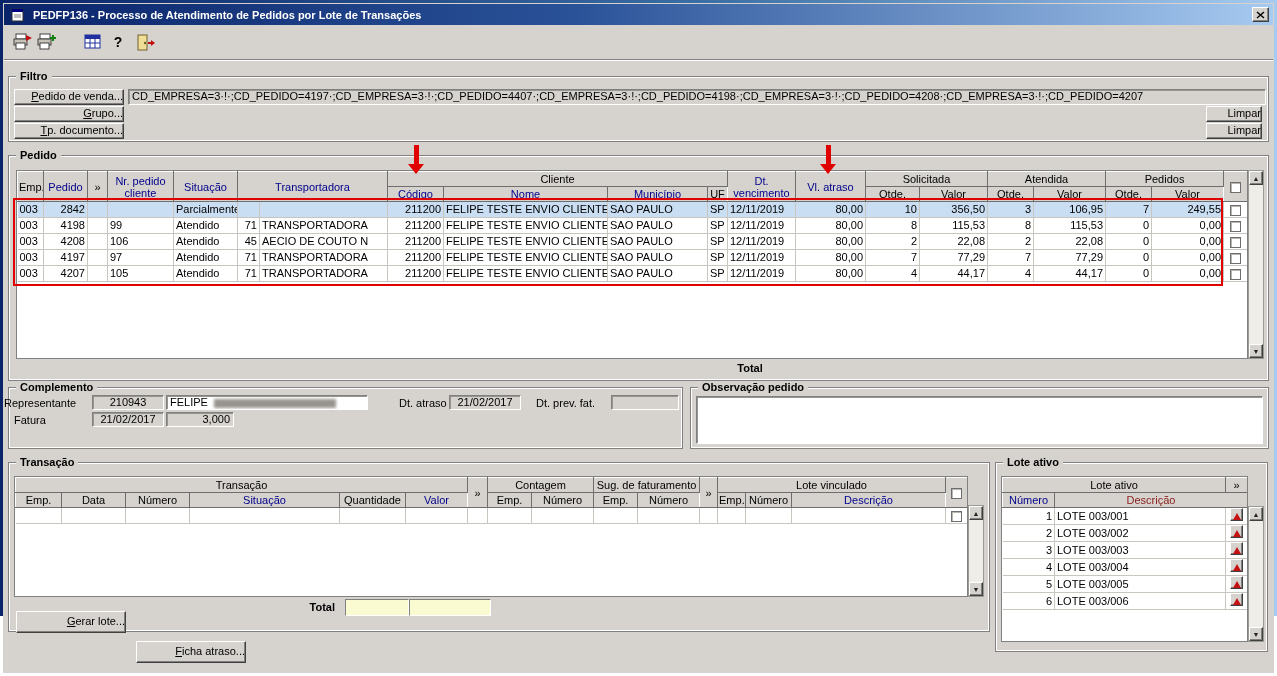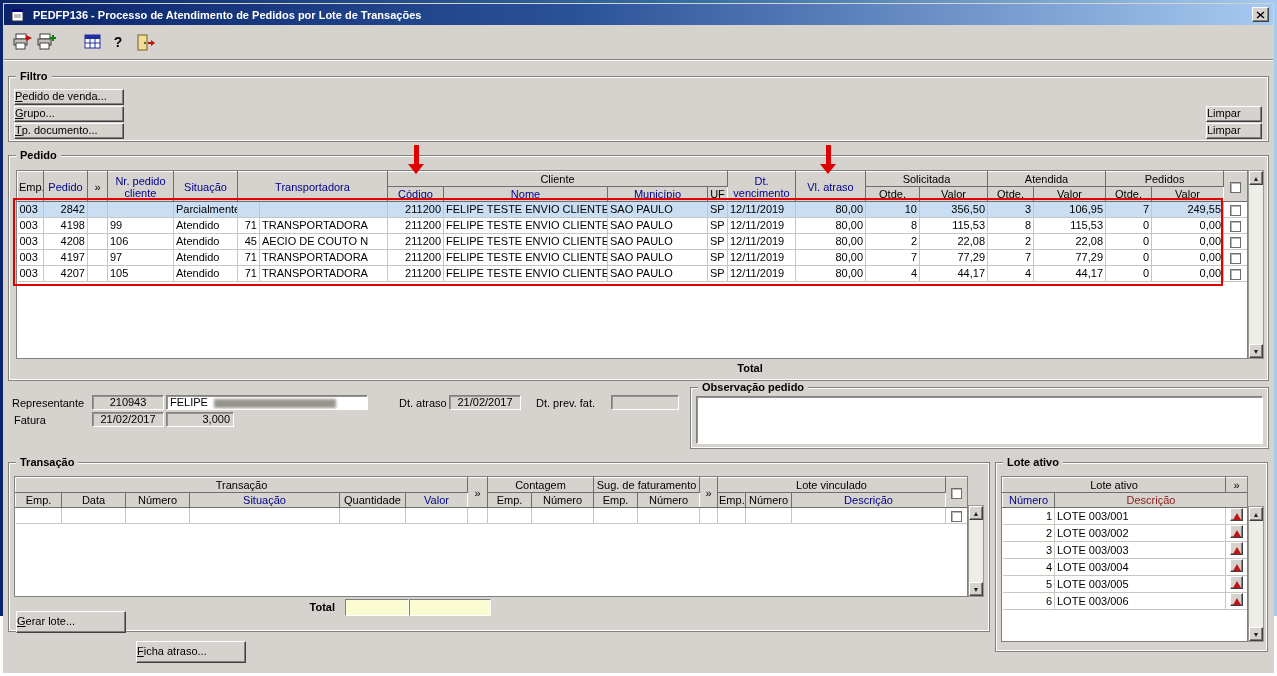--- a/index.html
+++ b/index.html
@@ -12,21 +12,21 @@
 .titlebar .title{color:#fff;font-weight:bold;flex:1;white-space:nowrap;overflow:hidden}
 .close-btn{width:17px;height:15px;background:#d6d3ce;border:1px solid;border-color:#fff #404040 #404040 #fff;box-shadow:inset -1px -1px 0 #808080;display:flex;align-items:center;justify-content:center}
 
 .toolbar{position:absolute;left:4px;top:26px;width:1269px;height:32px;display:flex;align-items:center}
 .tb-icon{display:inline-flex;width:20px;height:20px;align-items:center;justify-content:center}
 .etched{position:absolute;left:4px;top:59px;width:1269px;height:2px;border-top:1px solid #808080;border-bottom:1px solid #fff}
 
 .group{position:absolute;border:1px solid #808080;box-shadow:inset 1px 1px 0 #fff,inset -1px -1px 0 #fff}
 .legend{position:absolute;top:-7px;left:7px;background:#d6d3ce;padding:0 4px;font-weight:bold;white-space:nowrap}
 
-.btn{position:absolute;background:#d6d3ce;border:1px solid;border-color:#fff #404040 #404040 #fff;box-shadow:inset -1px -1px 0 #808080;text-align:left;line-height:13px;white-space:nowrap;cursor:default}
+.btn{position:absolute;background:#d6d3ce;border:1px solid;border-color:#fff #404040 #404040 #fff;box-shadow:inset -1px -1px 0 #808080;text-align:right;line-height:13px;white-space:nowrap;cursor:default}
 .btn.big{line-height:19px}
 .mnemo::first-letter{text-decoration:underline}
 .field{position:absolute;background:#d6d3ce;border:1px solid;border-color:#808080 #fff #fff #808080;box-shadow:inset 1px 1px 0 #97958f;line-height:12px;padding:0 3px;white-space:nowrap;overflow:hidden}
 .field.white{background:#fff}
 .t-center{text-align:center}.t-right{text-align:right}
 .redact{display:inline-block;width:122px;height:9px;background:#97948e;filter:blur(1.6px);vertical-align:middle;margin-left:6px}
 
 .grid-box{position:absolute;border:1px solid #808080;background:#fff;overflow:hidden}
 table.grid{border-collapse:collapse;table-layout:fixed;background:#fff;width:100%}
 .grid th{background:#d6d3ce;border:1px solid;border-color:#fff #6e6e6e #6e6e6e #fff;font-weight:normal;text-align:center;vertical-align:middle;padding:0 1px;line-height:12px;overflow:hidden;height:15px}
@@ -116,20 +116,21 @@
     </span>
   </div>
   <div class="etched"></div>
 
   <div class="group" style="left:8px;top:76px;width:1261px;height:66px">
     <span class="legend">Filtro</span>
   </div>
   <div class="btn mnemo" style="left:14px;top:89px;width:110px;height:16px">Pedido de venda...</div>
   <div class="btn mnemo" style="left:14px;top:106px;width:110px;height:16px">Grupo...</div>
   <div class="btn mnemo" style="left:14px;top:123px;width:110px;height:16px">Tp. documento...</div>
+  <div class="field" style="left:128px;top:89px;width:1138px;height:16px">CD_EMPRESA=3·!·;CD_PEDIDO=4197·;CD_EMPRESA=3·!·;CD_PEDIDO=4407·;CD_EMPRESA=3·!·;CD_PEDIDO=4198·;CD_EMPRESA=3·!·;CD_PEDIDO=4208·;CD_EMPRESA=3·!·;CD_PEDIDO=4207</div>
   <div class="btn" style="left:1206px;top:106px;width:56px;height:16px">Limpar</div>
   <div class="btn" style="left:1206px;top:123px;width:56px;height:16px">Limpar</div>
 
   <div class="group" style="left:8px;top:155px;width:1261px;height:226px">
     <span class="legend">Pedido</span>
   </div>
 
   <div class="grid-box" style="left:16px;top:170px;width:1232px;height:189px">
     <table class="grid">
       <colgroup>
@@ -297,21 +298,24 @@
         </tbody>
     </table>
   </div>
   <div class="sbar" style="left:1248px;top:170px;width:16px;height:189px">
     <span class="sb-btn up">▲</span>
     <span class="sb-btn dn">▼</span>
   </div>
 
   <div class="totlbl" style="left:690px;top:362px;width:120px;text-align:center">Total</div>
 
-  <div class="lbl" style="left:12px;top:397px">Representante</div>
+  <div class="group" style="left:8px;top:387px;width:675px;height:62px">
+    <span class="legend">Complemento</span>
+  </div>
+  <div class="lbl" style="left:4px;top:397px">Representante</div>
   <div class="field t-center" style="left:92px;top:395px;width:72px;height:15px">210943</div>
   <div class="field white" style="left:166px;top:395px;width:202px;height:15px"><span>FELIPE</span><span class="redact"></span></div>
   <div class="lbl" style="left:399px;top:397px">Dt. atraso</div>
   <div class="field t-center" style="left:449px;top:395px;width:72px;height:15px">21/02/2017</div>
   <div class="lbl" style="left:536px;top:397px">Dt. prev. fat.</div>
   <div class="field" style="left:611px;top:395px;width:68px;height:15px"></div>
   <div class="lbl" style="left:14px;top:414px">Fatura</div>
   <div class="field t-center" style="left:92px;top:412px;width:72px;height:15px">21/02/2017</div>
   <div class="field t-right" style="left:166px;top:412px;width:68px;height:15px">3,000</div>
 

